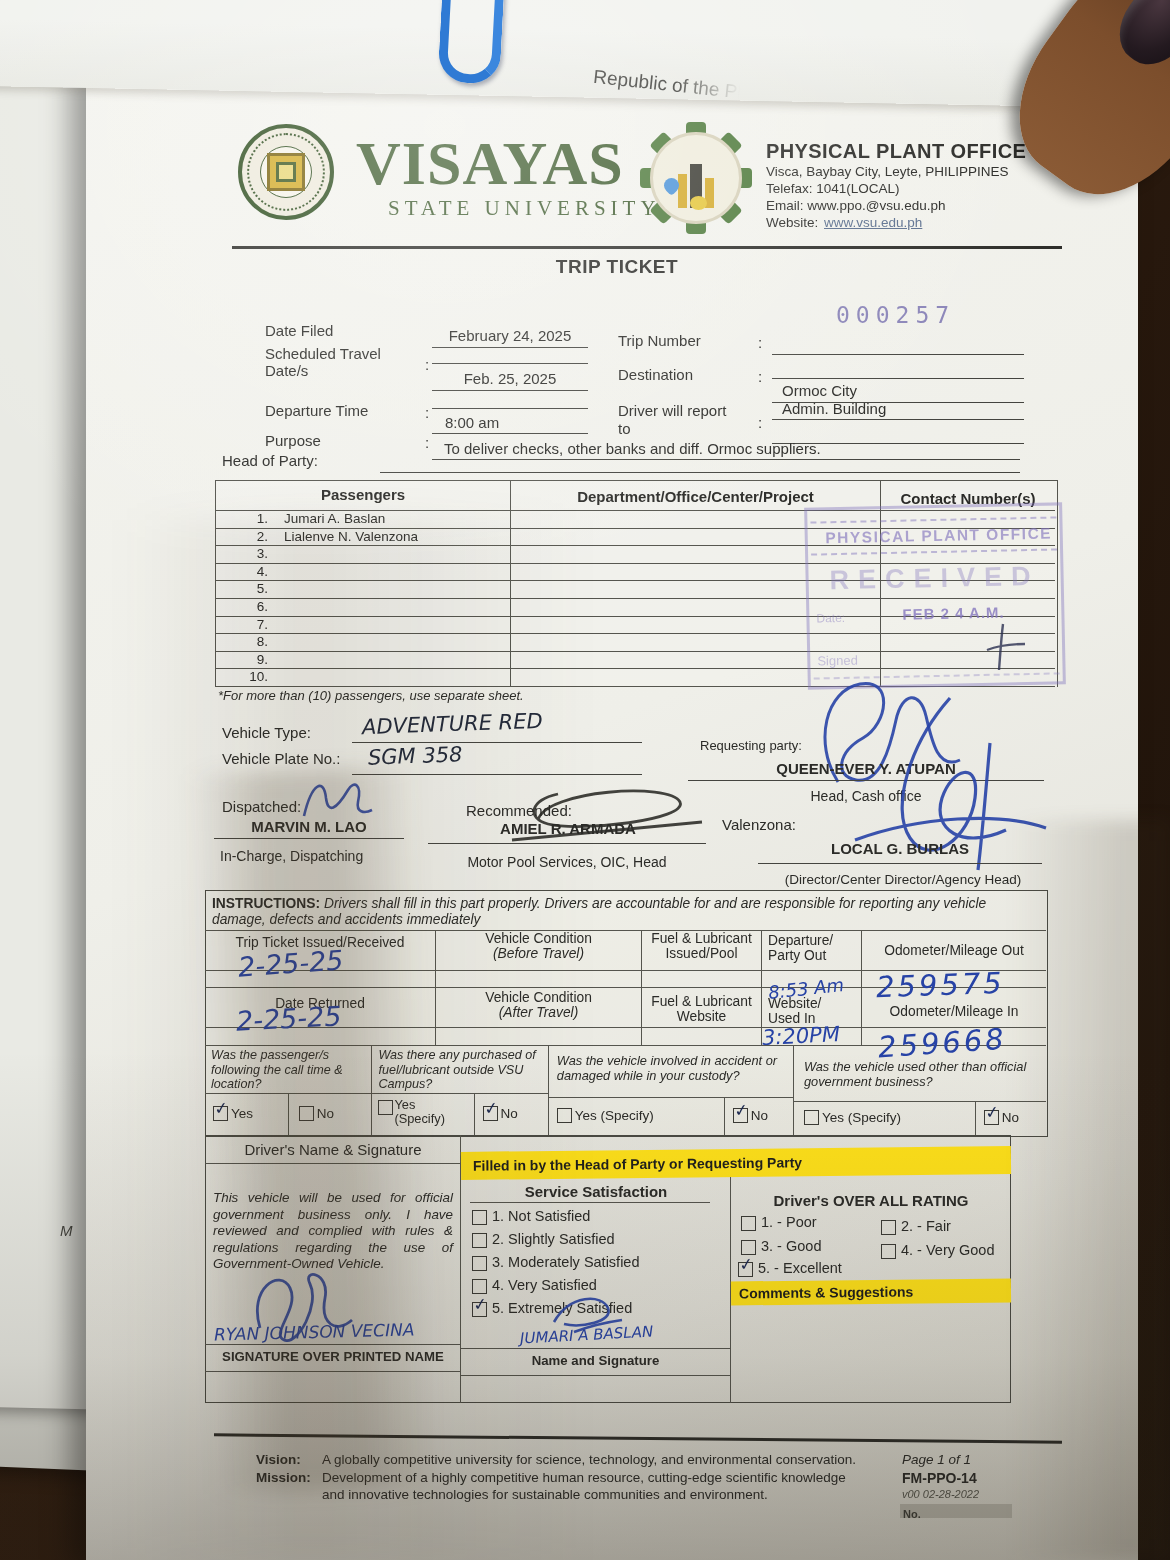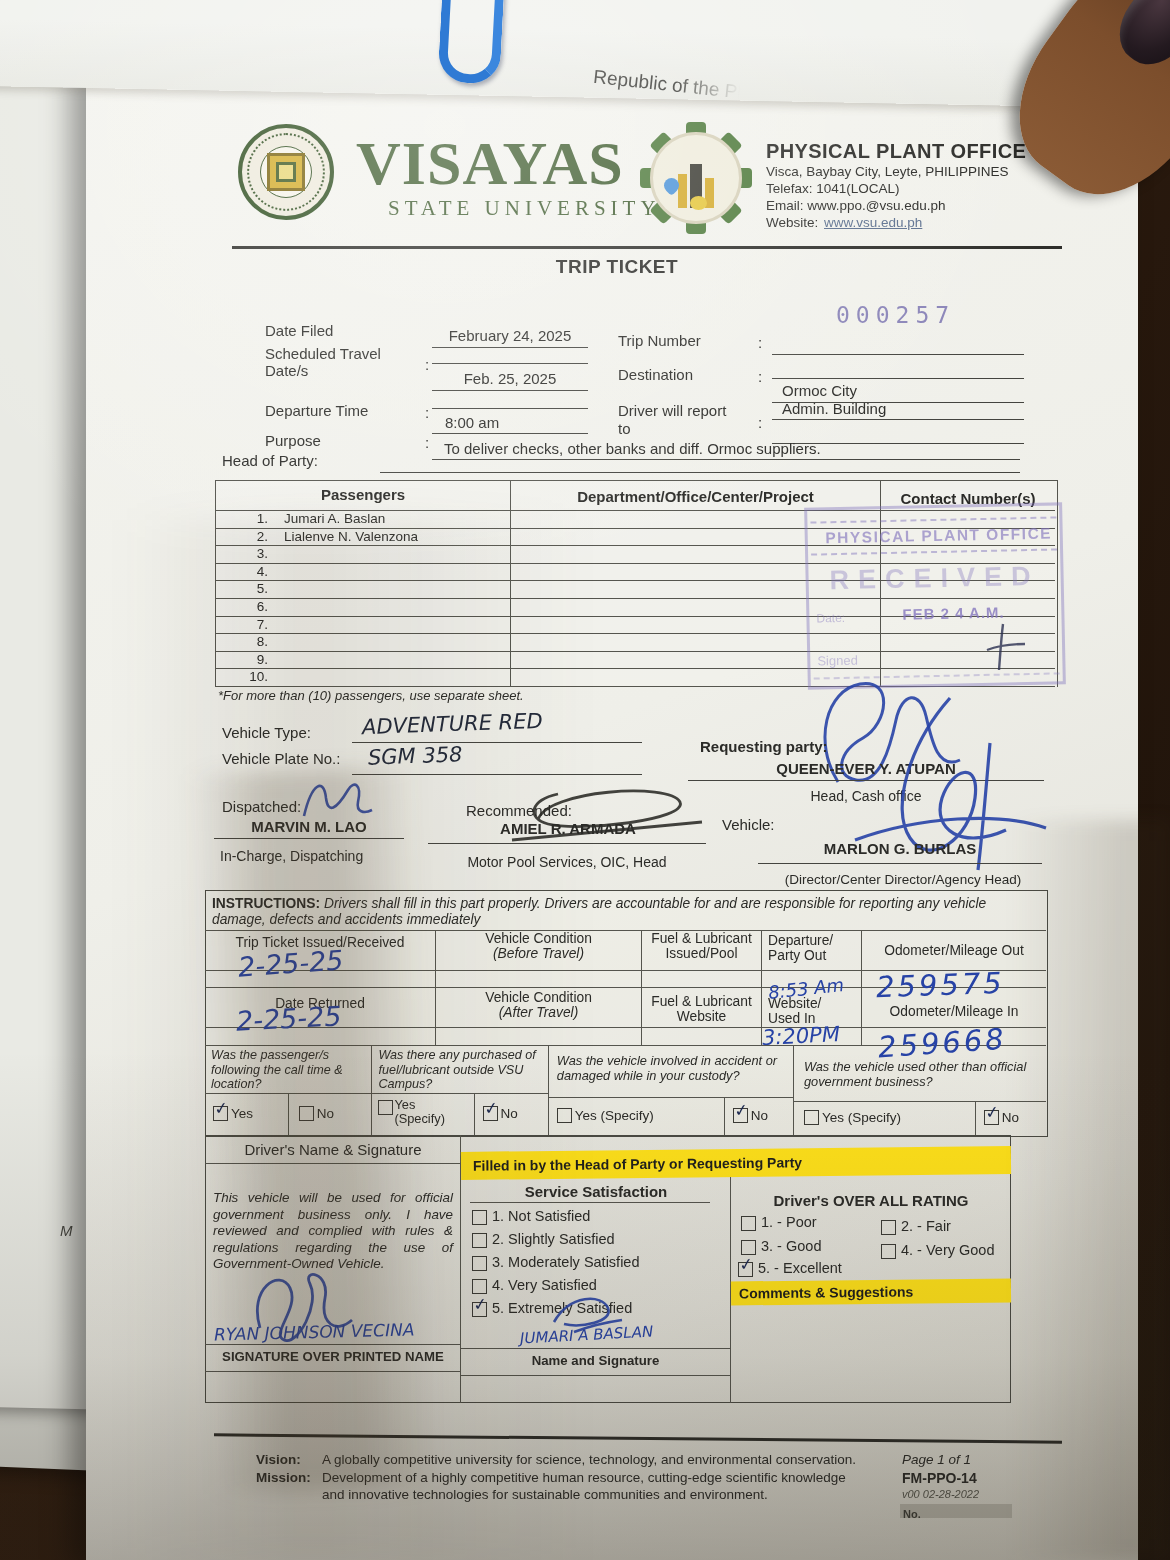--- a/index.html
+++ b/index.html
@@ -216,46 +216,46 @@
   <div class="abs print" style="left:222px;top:724px;font-size:15px;">Vehicle Type:</div>
   <div class="abs hw hwdark" style="left:362px;top:712px;font-size:21px;transform:rotate(-2deg);">ADVENTURE RED</div>
   <div class="abs u" style="left:352px;top:728px;width:290px;height:14px;"></div>
   <div class="abs print" style="left:222px;top:750px;font-size:15px;">Vehicle Plate No.:</div>
   <div class="abs hw hwdark" style="left:368px;top:744px;font-size:21px;transform:rotate(-2deg);">SGM 358</div>
   <div class="abs u" style="left:352px;top:760px;width:290px;height:14px;"></div>
 
   <svg class="svgsig" style="left:768px;top:672px;" width="230" height="130" viewBox="0 0 230 130">
     <path d="M70,110 C45,70 58,18 92,12 C126,6 120,52 95,66 C70,80 66,104 88,108 C112,112 122,76 128,48 C134,20 152,18 158,44 C164,70 170,98 192,88" stroke="#2743a6" stroke-width="3" fill="none" opacity=".9"></path>
   </svg>
-  <div class="abs print" style="left:700px;top:738px;font-size:15px;font-weight:bold;">Requesting party:</div>
+  <div class="abs print" style="left:700px;top:738px;font-size:13px;">Requesting party:</div>
   <div class="abs print b" style="left:688px;top:760px;width:356px;text-align:center;font-size:15px;">QUEEN-EVER Y. ATUPAN</div>
   <div class="abs u" style="left:688px;top:763px;width:356px;height:17px;"></div>
   <div class="abs print" style="left:688px;top:788px;width:356px;text-align:center;font-size:14px;">Head, Cash office</div>
 
   <div class="abs print" style="left:222px;top:798px;font-size:15px;">Dispatched:</div>
   <svg class="svgsig" style="left:296px;top:768px;" width="80" height="60" viewBox="0 0 80 60">
     <path d="M8,48 C16,14 28,10 30,30 C32,46 40,42 52,22 C58,12 66,16 62,34 C60,44 68,46 76,42" stroke="#2743a6" stroke-width="2.6" fill="none" opacity=".9"></path>
   </svg>
   <div class="abs print b" style="left:218px;top:818px;width:182px;text-align:center;font-size:15px;">MARVIN M. LAO</div>
   <div class="abs u" style="left:214px;top:821px;width:190px;height:17px;"></div>
   <div class="abs print" style="left:220px;top:848px;font-size:14px;">In-Charge, Dispatching</div>
 
   <div class="abs print" style="left:466px;top:802px;font-size:15px;">Recommended:</div>
   <svg class="svgsig" style="left:510px;top:778px;" width="200" height="70" viewBox="0 0 200 70">
     <path d="M28,42 C36,12 160,4 170,24 C178,42 70,54 38,46 C16,40 20,22 48,16 M2,62 L192,44" stroke="#23231f" stroke-width="2.8" fill="none" opacity=".85"></path>
   </svg>
   <div class="abs print b" style="left:430px;top:820px;width:276px;text-align:center;font-size:15px;">AMIEL R. ARMADA</div>
   <div class="abs u" style="left:428px;top:826px;width:278px;height:17px;"></div>
   <div class="abs print" style="left:428px;top:854px;width:278px;text-align:center;font-size:14px;">Motor Pool Services, OIC, Head</div>
 
-  <div class="abs print" style="left:722px;top:816px;font-size:15px;">Vehicle:</div>
+  <div class="abs print" style="left:722px;top:816px;font-size:15px;">Valenzona:</div>
   <svg class="svgsig" style="left:810px;top:688px;" width="240" height="200" viewBox="0 0 240 200">
     <path d="M140,10 C100,55 80,120 100,150 C120,180 160,150 165,110 C170,72 142,80 132,110 C122,142 152,162 196,142 M45,152 C110,128 190,124 236,140 M180,55 C176,100 172,150 168,182" stroke="#2743a6" stroke-width="3.2" fill="none" opacity=".9"></path>
   </svg>
-  <div class="abs print b" style="left:758px;top:840px;width:284px;text-align:center;font-size:15px;">MARLON G. BURLAS</div>
+  <div class="abs print b" style="left:758px;top:840px;width:284px;text-align:center;font-size:15px;">LOCAL G. BURLAS</div>
   <div class="abs u" style="left:758px;top:846px;width:284px;height:17px;"></div>
   <div class="abs print" style="left:758px;top:872px;width:290px;text-align:center;font-size:13.5px;">(Director/Center Director/Agency Head)</div>
 
   <div class="abs" style="left:205px;top:890px;width:841px;height:245px;border:1.8px solid #4a4a43;background:rgba(250,248,238,.20);"></div>
   <div class="abs print i" style="left:212px;top:896px;width:828px;font-size:13.8px;line-height:16px;">
     <span class="b" style="font-style:normal;">INSTRUCTIONS:</span>
     <span>Drivers shall fill in this part properly.  Drivers are accountable for and are responsible for reporting any vehicle damage, defects and accidents immediately</span>
   </div>
 
   <div class="abs" style="left:205px;top:930px;width:841px;height:115px;border-top:1.5px solid #55554e;display:grid;grid-template-columns:231px 206px 120px 100px 184px;grid-template-rows:40px 17px 40px 18px;">

